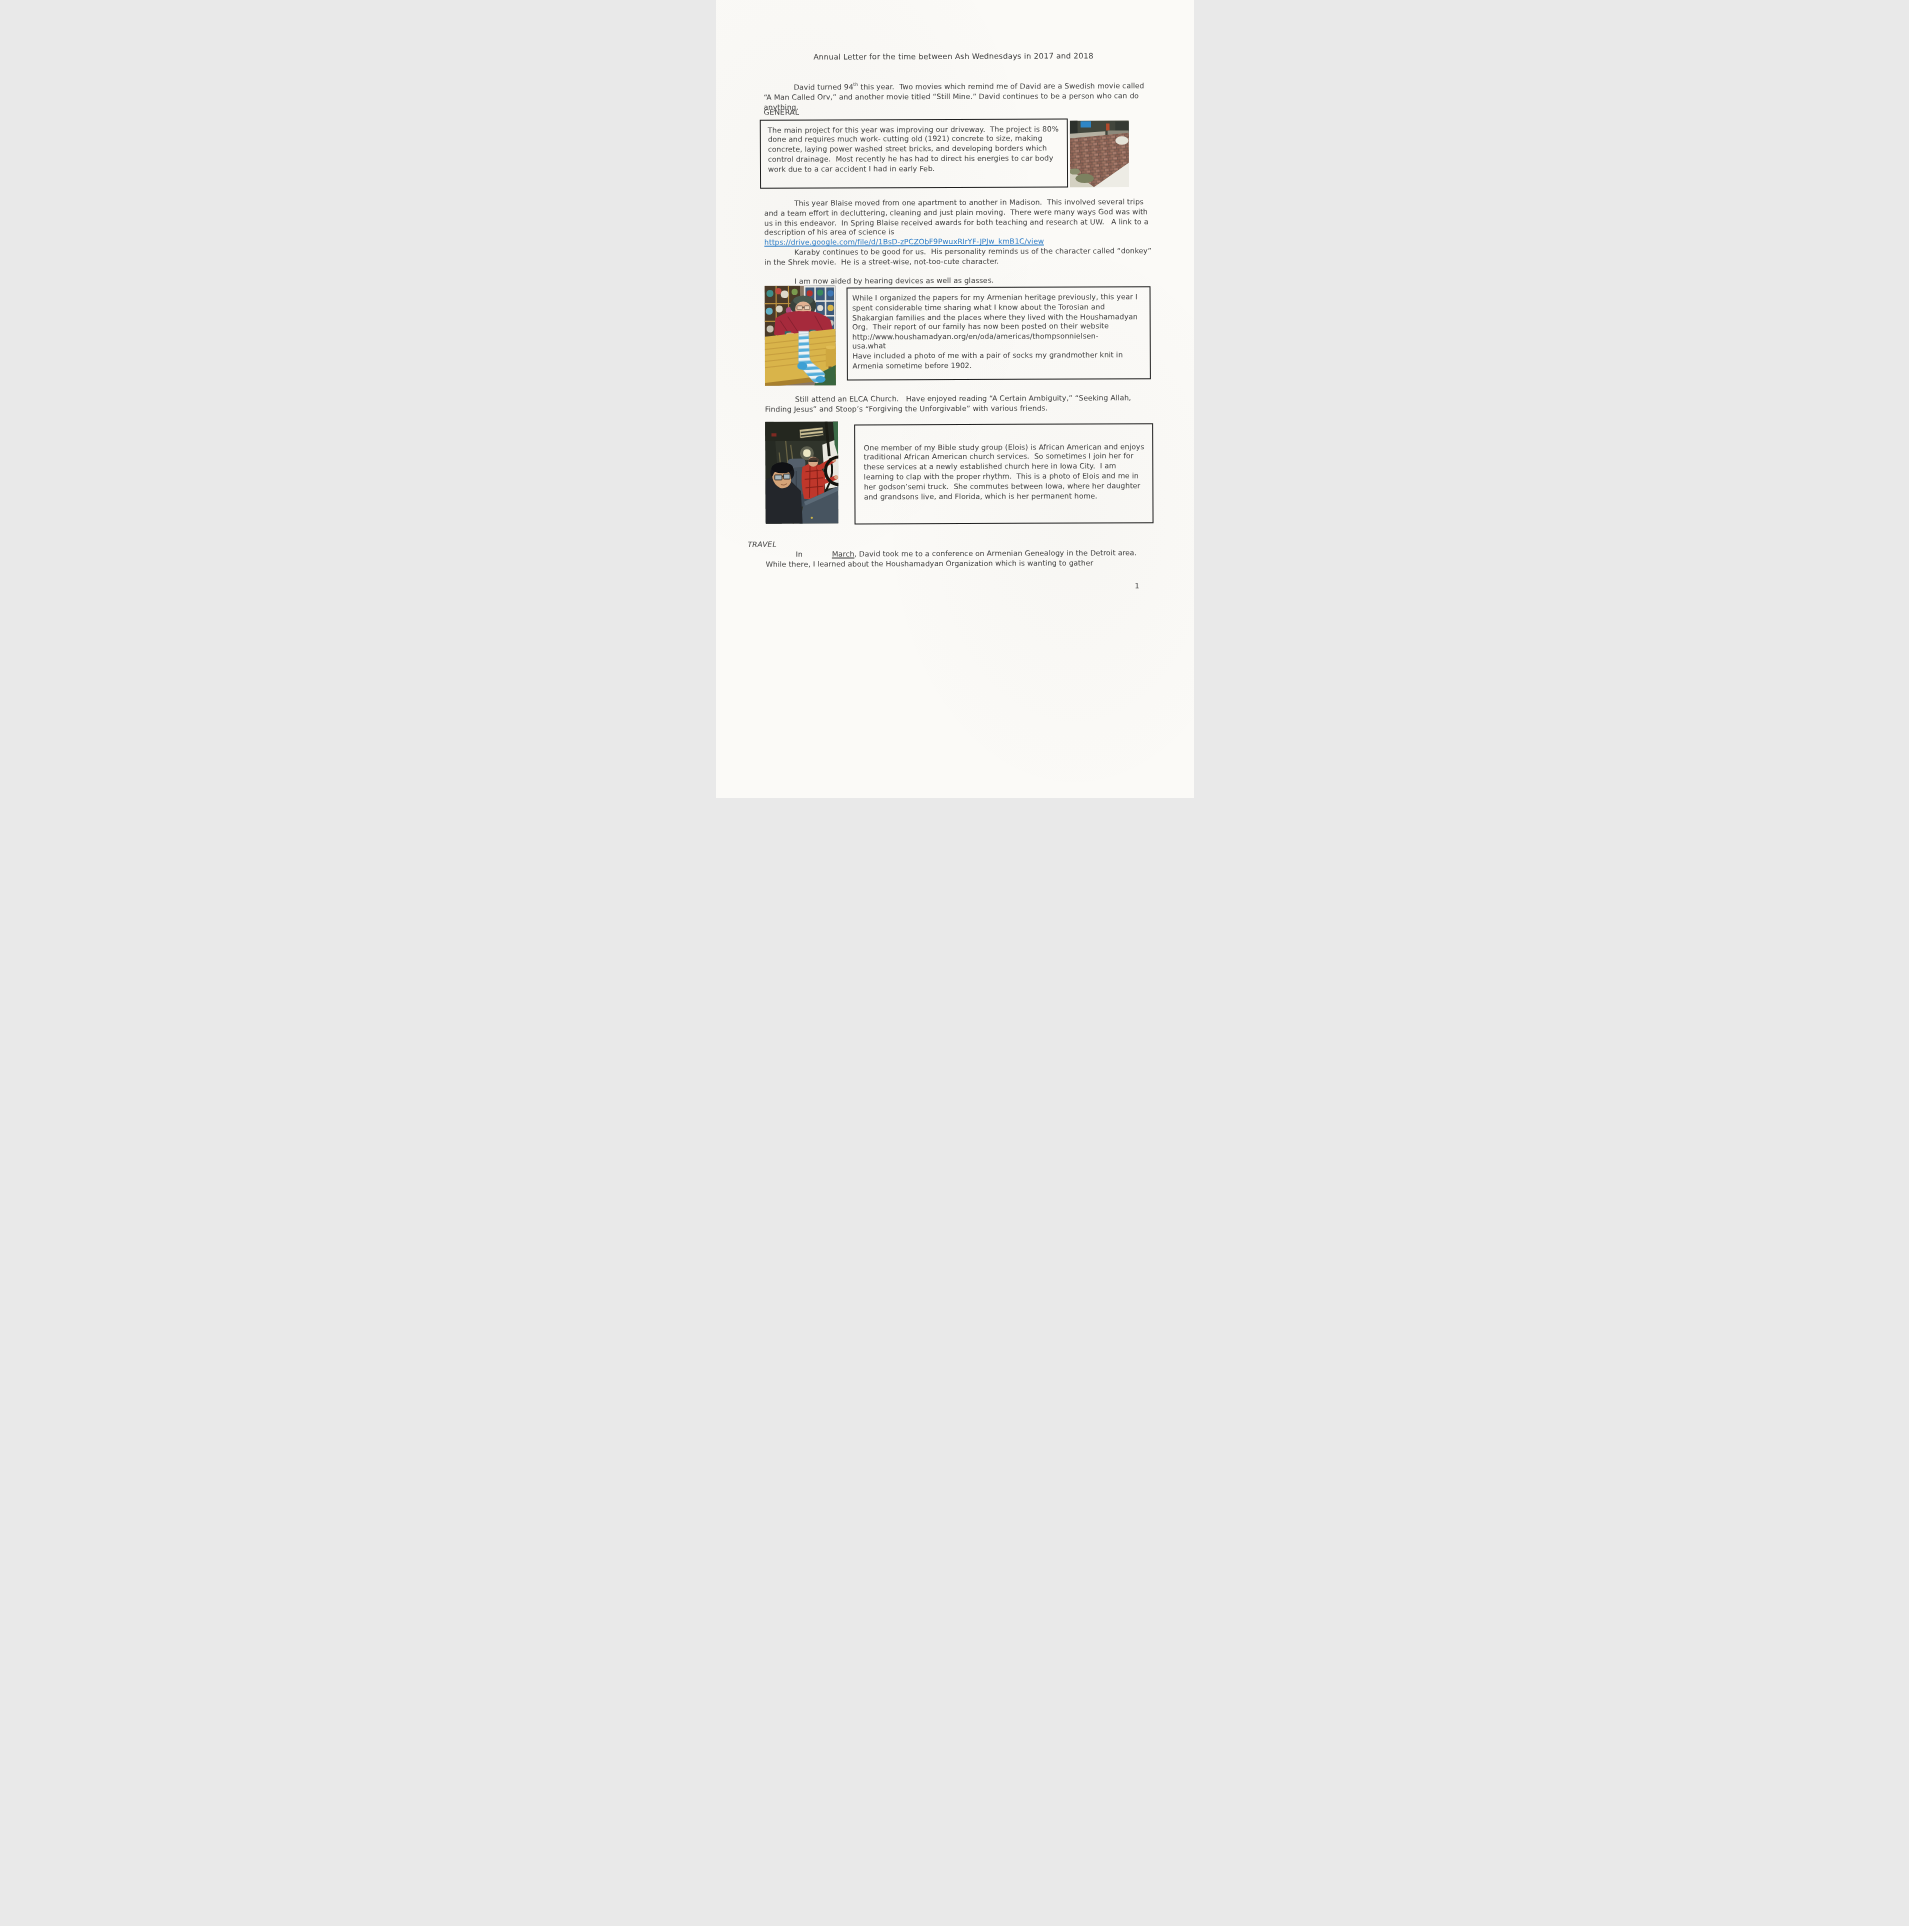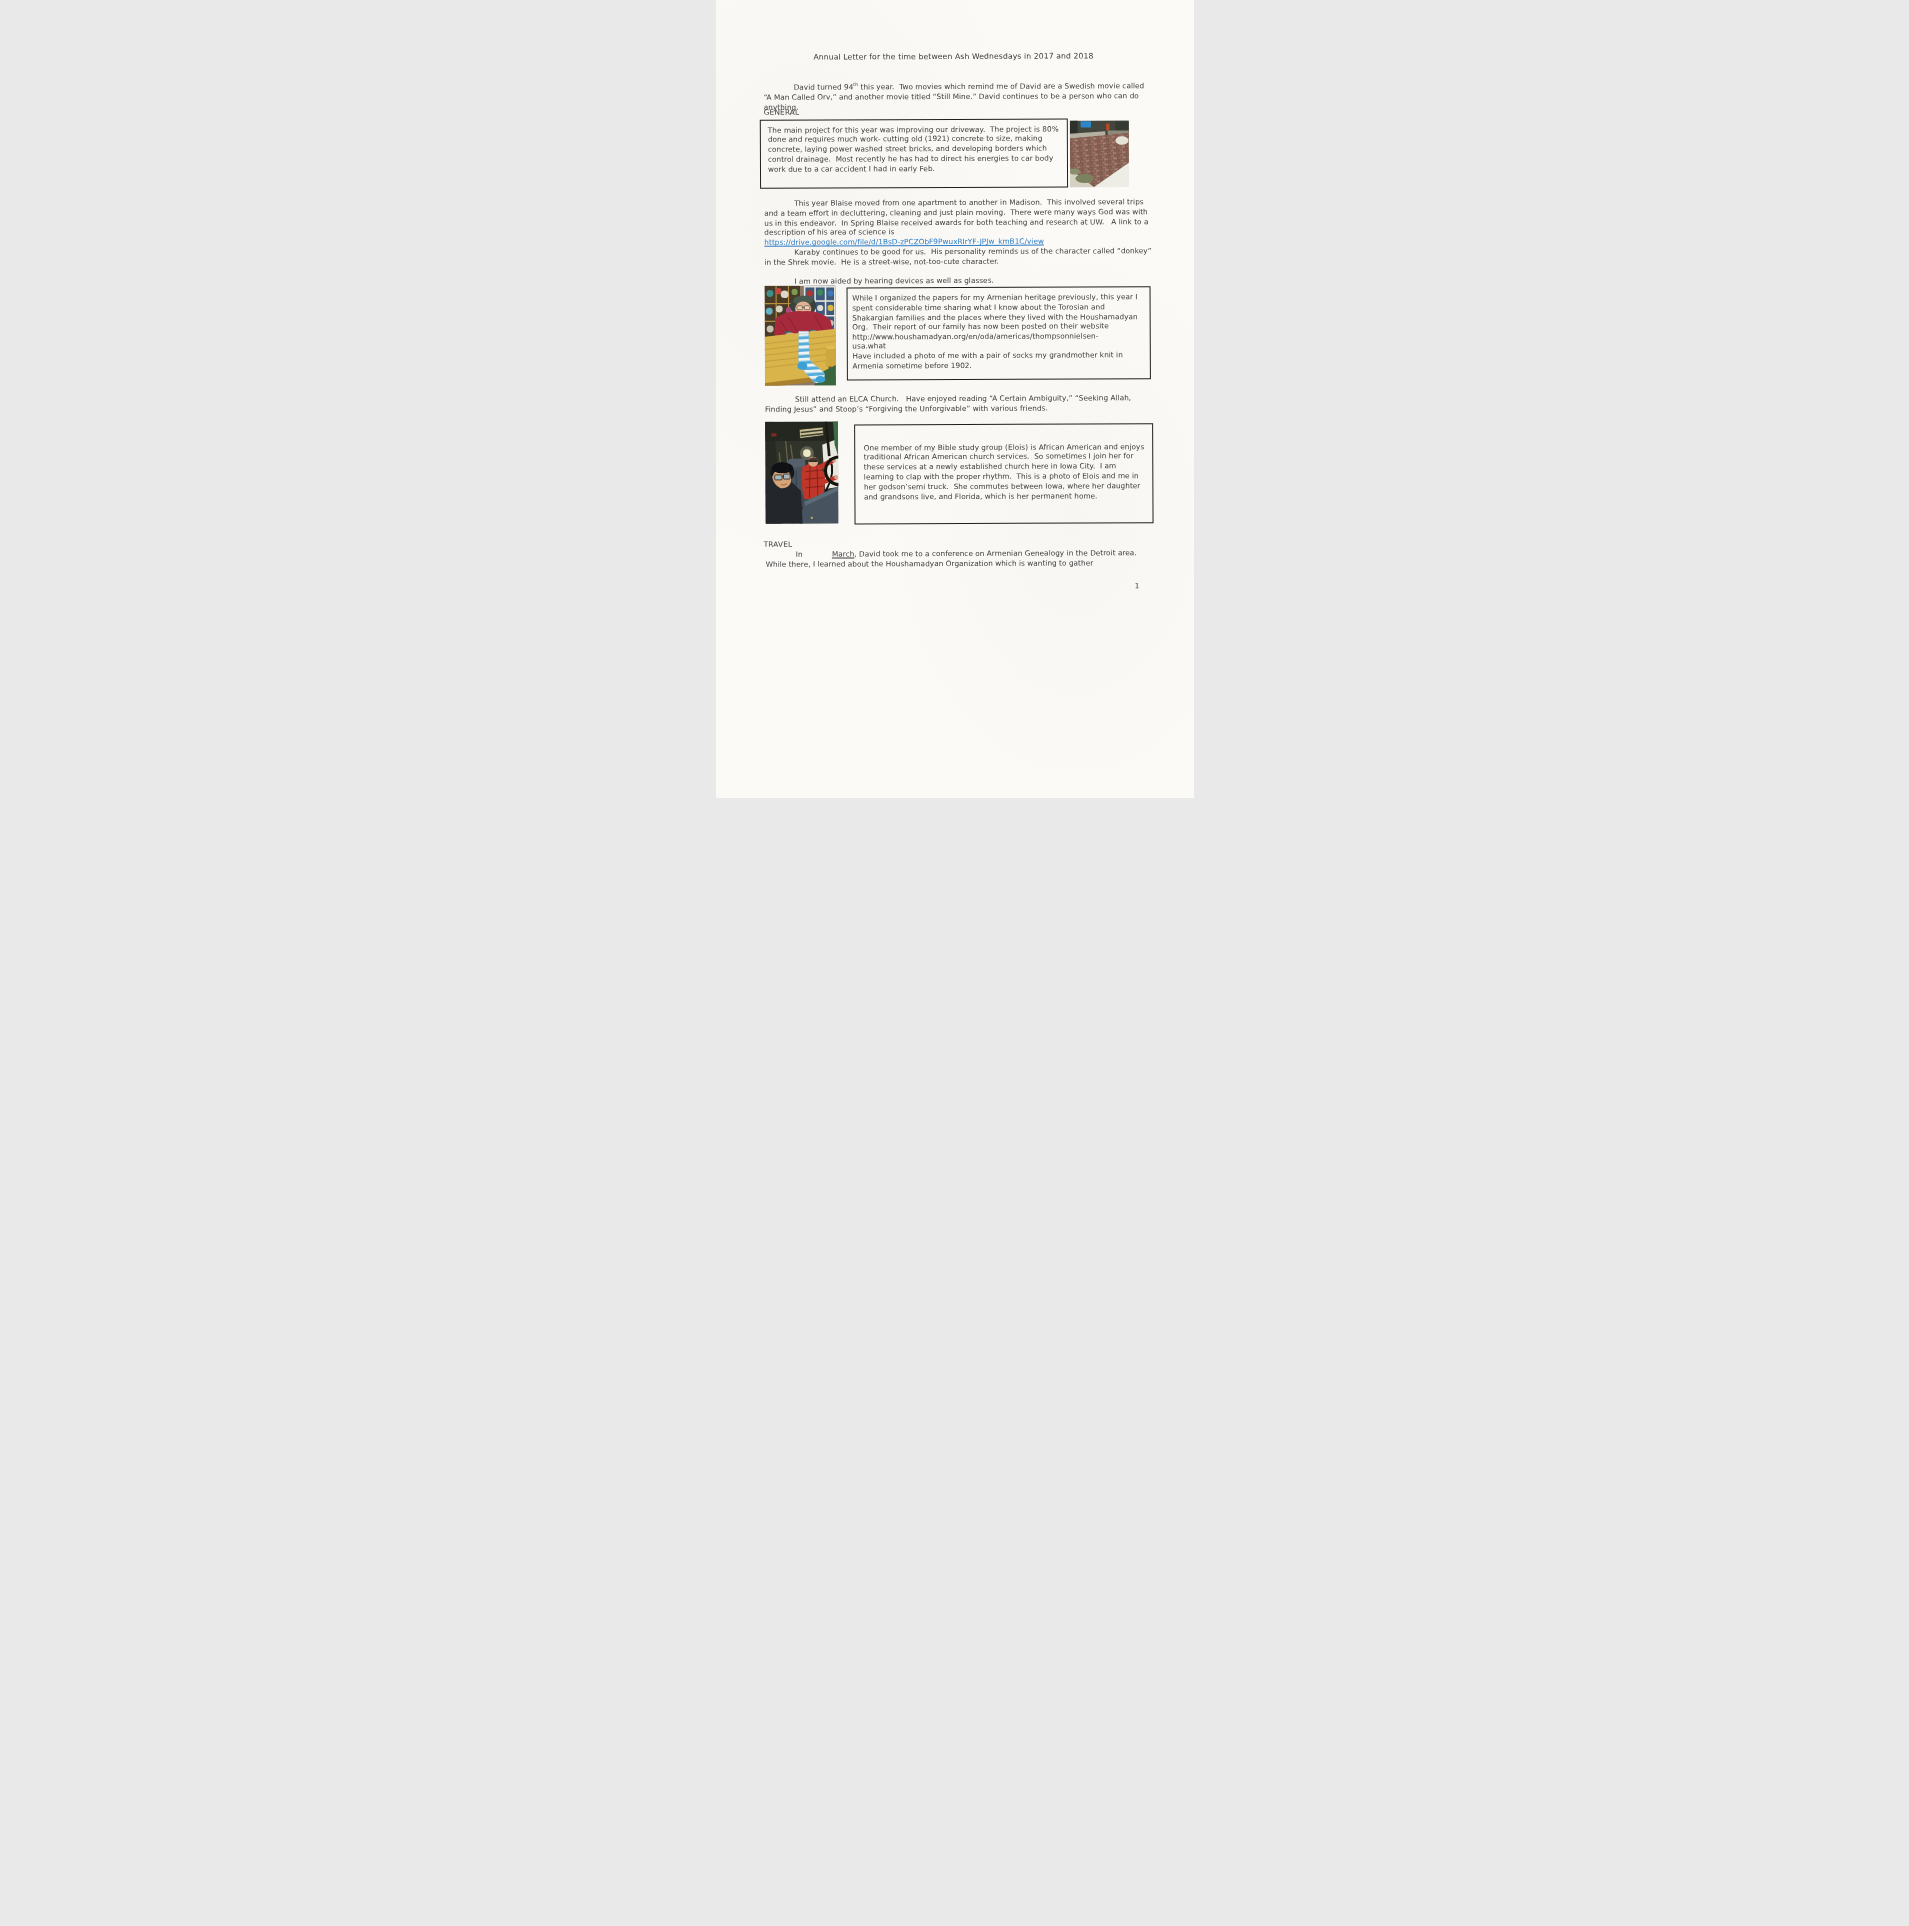--- a/index.html
+++ b/index.html
@@ -249,21 +249,21 @@
         <path d="M40,163 Q48,167 56,161" stroke="#8a5a3c" stroke-width="2" fill="none"></path>
       </g>
       <rect x="16" y="30" width="13" height="8" fill="#7e2a22"></rect>
       <circle cx="120" cy="250" r="3" fill="#c9b24a"></circle>
     </svg>
 
     <div class="abs box bible-box" style="left:138px; top:424px; width:299px; min-height:100px;">
       <p>One member of my Bible study group (Elois) is African American and enjoys traditional African American church services.  So sometimes I join her for these services at a newly established church here in Iowa City.  I am learning to clap with the proper rhythm.  This is a photo of Elois and me in her godson’semi truck.  She commutes between Iowa, where her daughter and grandsons live, and Florida, which is her permanent home.</p>
     </div>
 
-    <div class="abs heading" style="left:47px; top:539px;">TRAVEL</div>
+    <div class="abs heading" style="left:31px; top:539px;font-style:italic;">TRAVEL</div>
 
     <p class="abs para indent" style="left:49px; top:549px; width:388px;"><span>In </span><span class="underline-word">March</span><span>, David took me to a conference on Armenian Genealogy in the Detroit area. While there, I learned about the Houshamadyan Organization which is wanting to gather</span></p>
 
     <div class="abs page-number" style="left:418px; top:582px;">1</div>
 
   </div>
 </div>
 
 
 </body></html>

